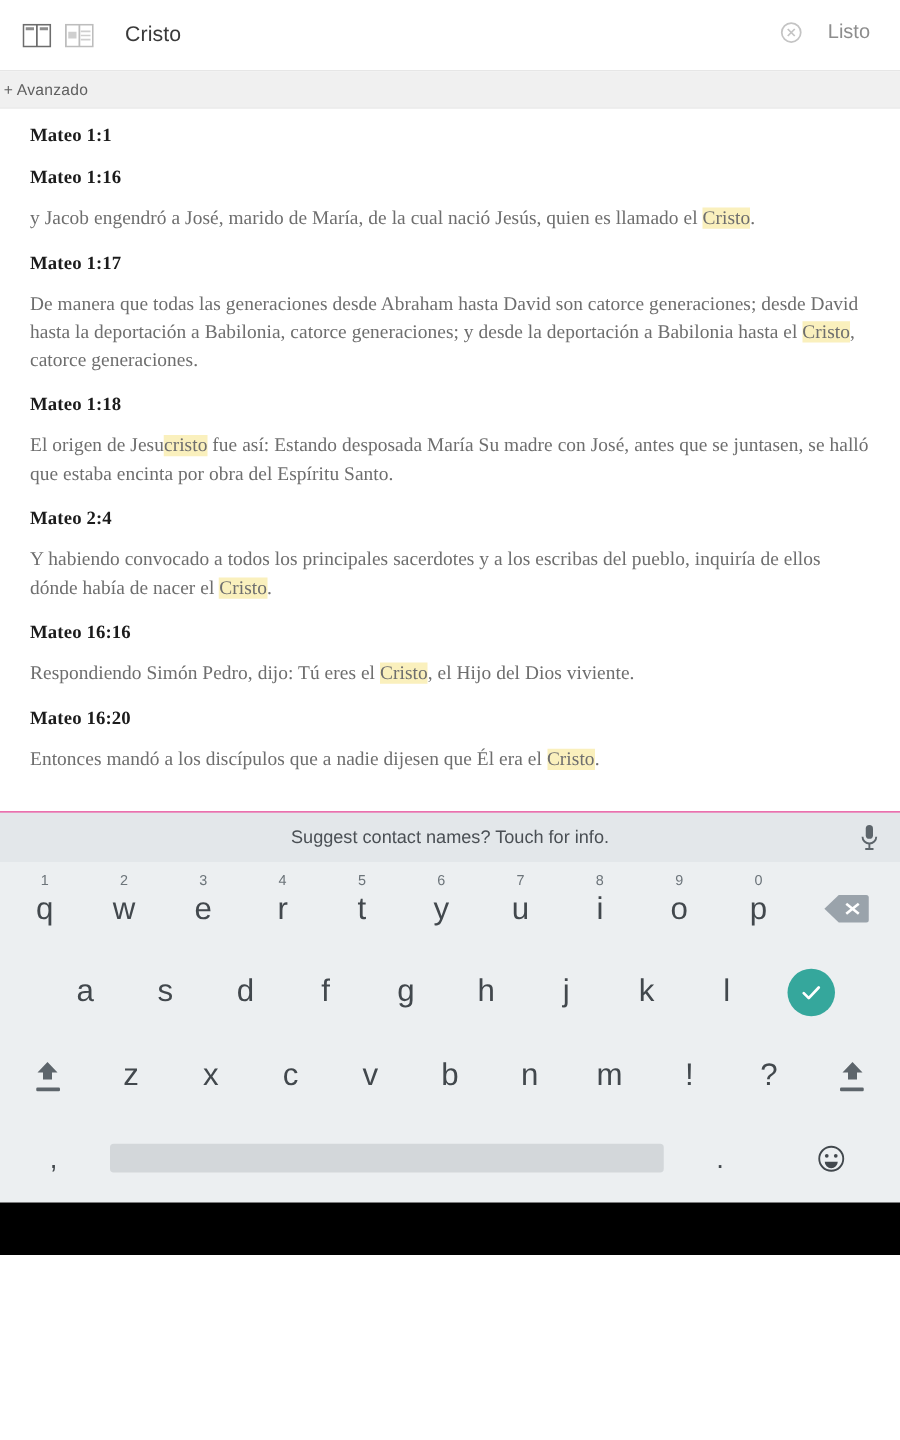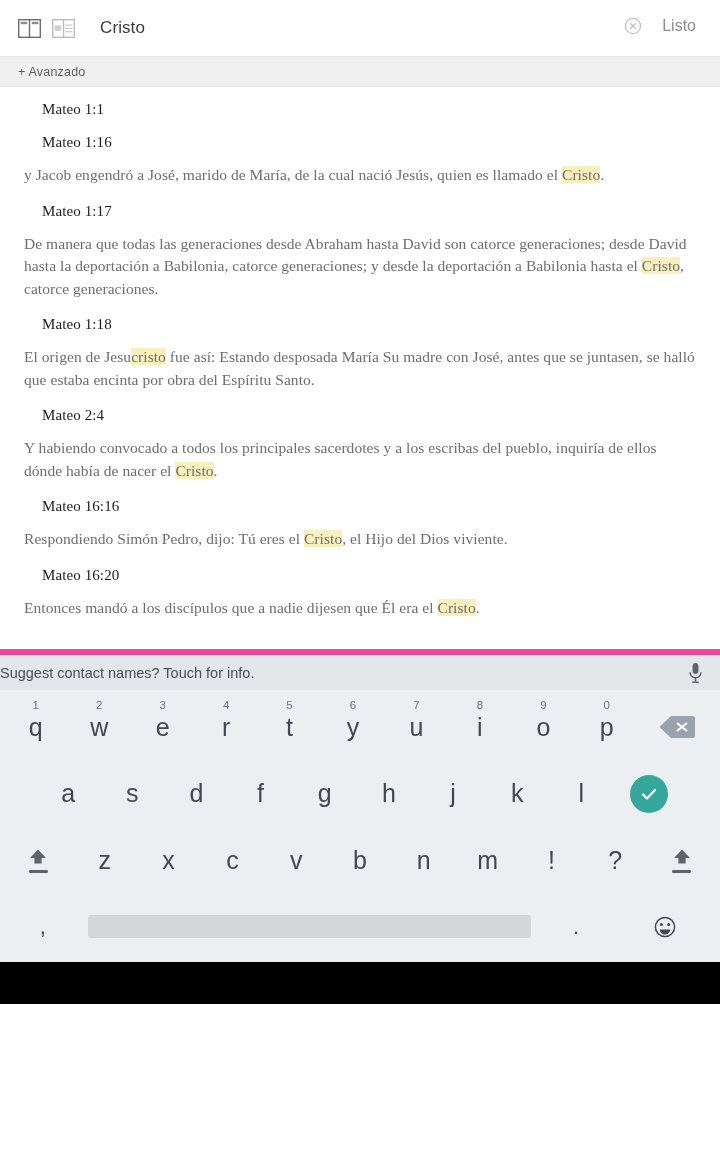--- a/index.html
+++ b/index.html
@@ -66,69 +66,68 @@
     white-space: nowrap;
   }
 
   
   .advanced-bar {
     height: 30px;
     flex: 0 0 30px;
     background: #f0f0f0;
     display: flex;
     align-items: center;
-    padding-left: 18px;
+    padding-left: 3px;
     border-bottom: 1px solid #e8e8e8;
   }
   .advanced-bar .label {
     font-size: 12.5px;
     color: #5f5f5f;
     letter-spacing: 0.2px;
   }
 
   
   .results {
     flex: 1 1 auto;
     background: #ffffff;
     overflow: hidden;
     padding: 14px 22px 0 24px;
     font-family: "Liberation Serif", serif;
   }
   .verse-block { margin-bottom: 16px; }
   .verse-ref {
     font-family: "Liberation Serif", serif;
     font-size: 15px;
-    font-weight: normal;
+    font-weight: bold;
     color: #1c1c1c;
     margin-bottom: 13px;
     letter-spacing: 0.1px;
-    margin-left: 18px;
   }
   .verse-text {
     font-family: "Liberation Serif", serif;
     font-size: 15.5px;
     color: #6e6e6e;
     line-height: 22.5px;
     letter-spacing: 0.05px;
   }
   .hl {
     background: #faf0bd;
     color: #6e6e6e;
   }
 
   
   .suggest-strip {
     flex: 0 0 41px;
     height: 41px;
     background: #e3e7ea;
     display: flex;
     align-items: center;
-    justify-content: flex-start;
+    justify-content: center;
     position: relative;
-    border-top: 6px solid #ec4899;
+    border-top: 1px solid #ec4899;
     margin-top: 24px;
   }
   .suggest-text {
     font-size: 14.5px;
     color: #4a4f54;
   }
   .mic-btn {
     position: absolute;
     right: 12px;
     top: 50%;

